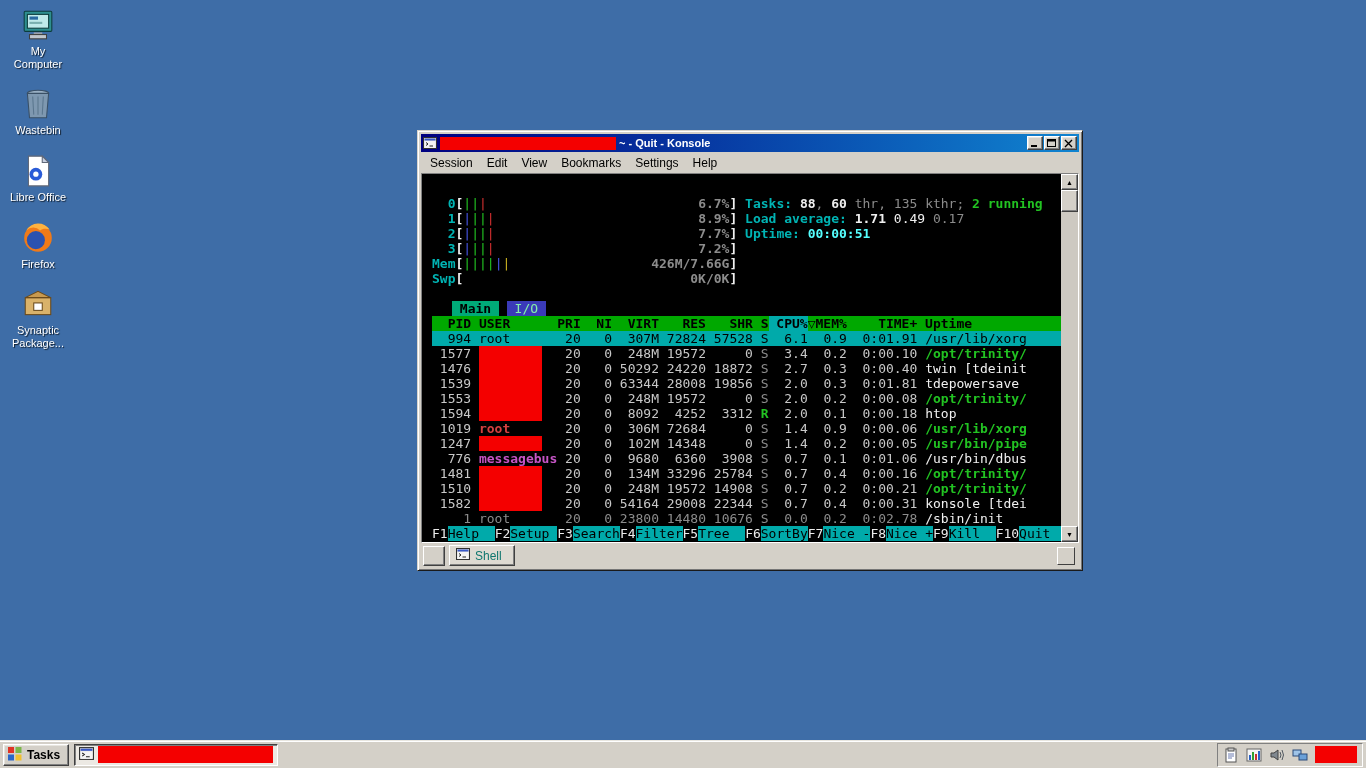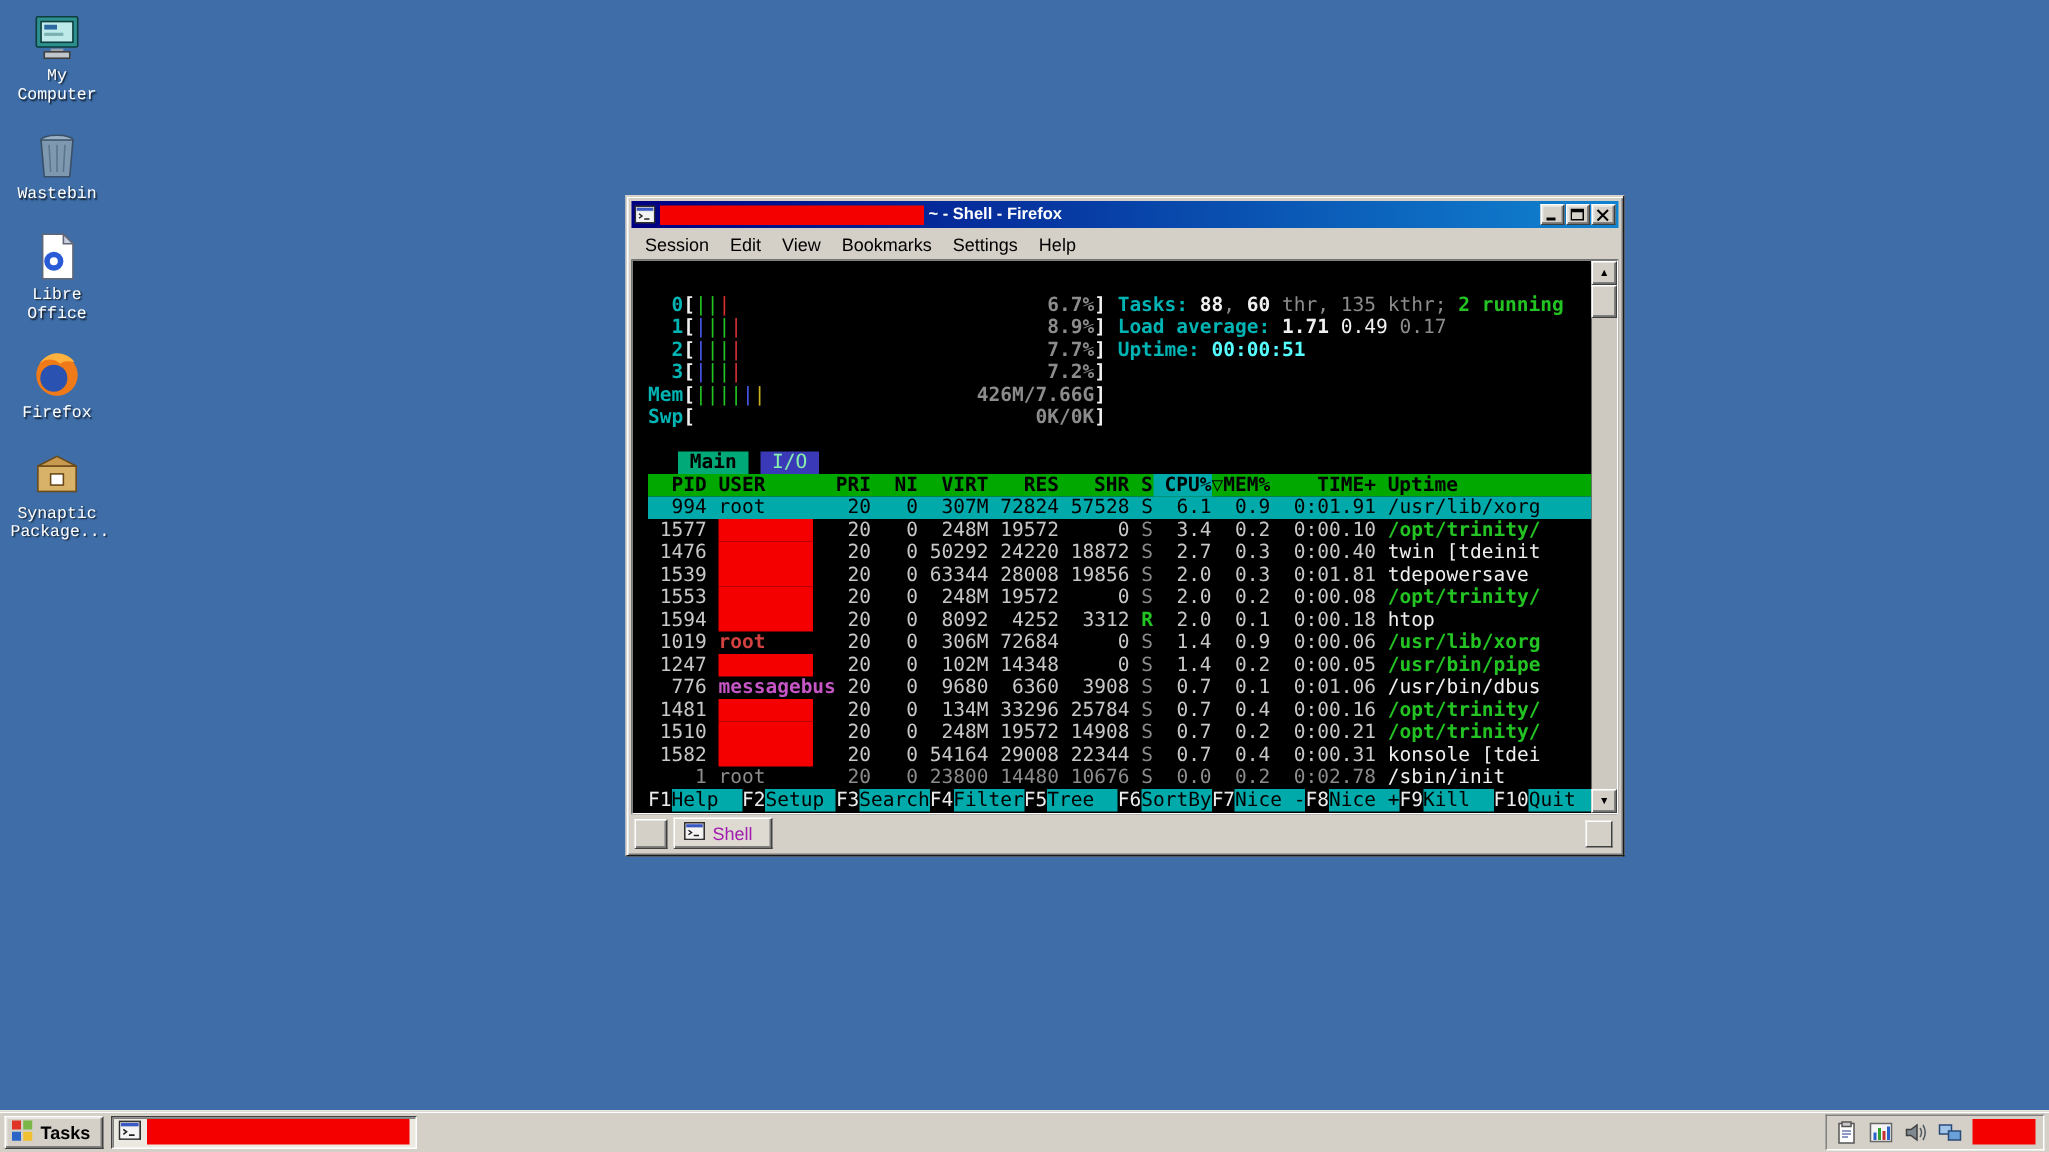--- a/index.html
+++ b/index.html
@@ -5,21 +5,21 @@
   * { box-sizing: border-box; margin:0; padding:0; }
   html,body { width:1366px; height:768px; overflow:hidden; }
   body { background:#3E6DA7; font-family:"Liberation Sans", sans-serif; position:relative; }
 
   
   #icons { position:absolute; left:2px; top:8px; width:72px; display:flex; flex-direction:column; gap:17px; align-items:center; }
   .dicon { width:72px; display:flex; flex-direction:column; align-items:center; cursor:default; }
   .dicon-img { width:34px; height:34px; }
   .dicon-img svg { width:34px; height:34px; display:block; }
   .dicon-label { margin-top:3px; font-size:11px; color:#fff; text-align:center; line-height:1.15;
-                 max-width:62px; text-shadow:1px 1px 1px rgba(0,0,0,.75);font-family:Liberation Mono, monospace; }
+                 max-width:62px; text-shadow:1px 1px 1px rgba(0,0,0,.75); }
 
   
   #window { position:absolute; left:417px; top:130px; width:666px; height:441px; background:#D4D0C8;
             border:1px solid; border-color:#d8d4cc #1a1a1a #1a1a1a #d8d4cc;
             box-shadow: inset 1px 1px 0 #fff, inset -1px -1px 0 #767676;
             padding:3px; display:flex; flex-direction:column; }
   .titlebar { flex:0 0 18px; background:linear-gradient(90deg,#000080,#1084d0);
               display:flex; align-items:center; gap:3px; padding:0 2px; }
   .tb-icon svg { width:14px; height:14px; display:block; }
   .tb-redact { width:176px; height:13px; background:#f40000; }
@@ -63,21 +63,21 @@
   .sb-btn { flex:0 0 16px; background:#D4D0C8; border:1px solid; border-color:#fff #404040 #404040 #fff;
             box-shadow: inset -1px -1px 0 #808080; font-size:7px; color:#000;
             display:flex; align-items:center; justify-content:center; }
   .sb-thumb { flex:0 0 22px; background:#D4D0C8; border:1px solid; border-color:#fff #404040 #404040 #fff;
               box-shadow: inset -1px -1px 0 #808080; }
   .sb-btn.down { margin-top:auto; }
 
   .tabbar { flex:0 0 24px; display:flex; align-items:center; gap:4px; padding:2px 2px 1px; }
   .tb-new { width:22px; height:20px; background:#D4D0C8; border:1px solid; border-color:#fff #404040 #404040 #fff;
             box-shadow: inset -1px -1px 0 #808080; display:flex; align-items:center; justify-content:center; padding:0; }
-  .ktab { height:21px; display:flex; align-items:center; gap:5px; padding:0 12px 0 6px; font-size:12px; color:#a21caf;
+  .ktab { height:21px; display:flex; align-items:center; gap:5px; padding:0 12px 0 6px; font-size:12px; color:#0f766e;
           background:#dedad2; border:1px solid; border-color:#fff #404040 #404040 #fff;
           box-shadow: inset -1px -1px 0 #808080; }
   .ktab svg { width:14px; height:14px; }
   .tabbar-spacer { flex:1; }
   .tb-side { width:18px; height:18px; background:#D4D0C8; border:1px solid; border-color:#fff #404040 #404040 #fff;
              display:flex; align-items:center; justify-content:center; padding:0; margin-right:2px; }
 
   
   #taskbar { position:absolute; left:0; bottom:0; width:1366px; height:28px; background:#D4D0C8;
              border-top:1px solid #e8e6e0; box-shadow: inset 0 1px 0 #fff;
@@ -161,21 +161,21 @@
   <div class="titlebar">
     <span class="tb-icon">
         <svg viewBox="0 0 14 14">
           <rect x="0.5" y="1.5" width="13" height="11" fill="#dcdcdc" stroke="#303030"></rect>
           <rect x="1.5" y="2.5" width="11" height="2" fill="#3858c8"></rect>
           <rect x="1.5" y="5" width="11" height="7" fill="#f4f4f4"></rect>
           <path d="M3 6.5 l2 1.5 -2 1.5 M6.5 10 h3.5" stroke="#202020" fill="none"></path>
         </svg>
       </span>
     <span class="tb-redact"></span>
-    <span class="tb-title">~ - Shell - Firefox</span>
+    <span class="tb-title">~ - Quit - Konsole</span>
     <span class="tb-btns">
       <button class="tbtn">
           <svg viewBox="0 0 10 9">
             <rect x="1" y="6" width="6" height="2" fill="#000"></rect>
           </svg>
         </button>
       <button class="tbtn">
           <svg viewBox="0 0 10 9">
             <rect x="0.5" y="0.5" width="8" height="7" fill="none" stroke="#000"></rect>
             <rect x="0.5" y="0.5" width="8" height="2" fill="#000"></rect>

